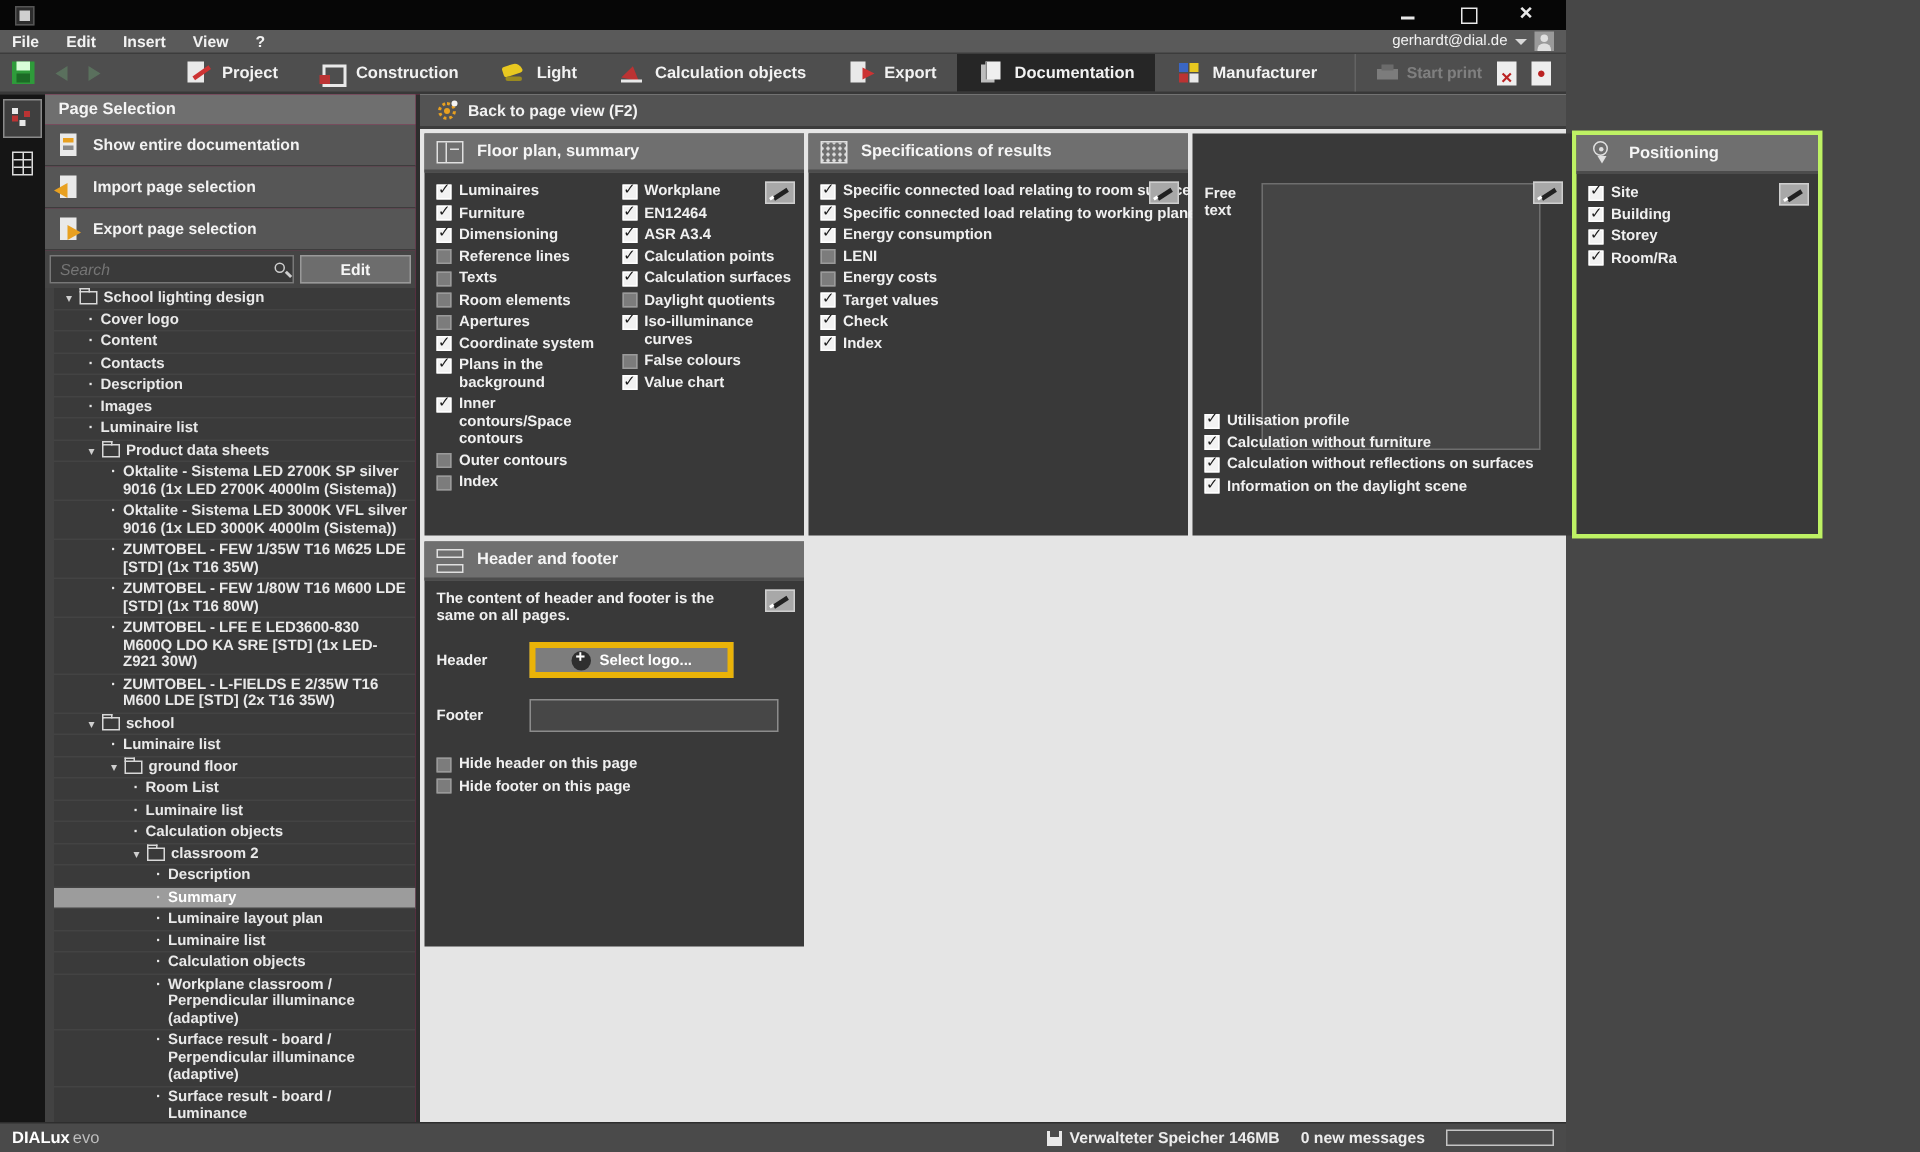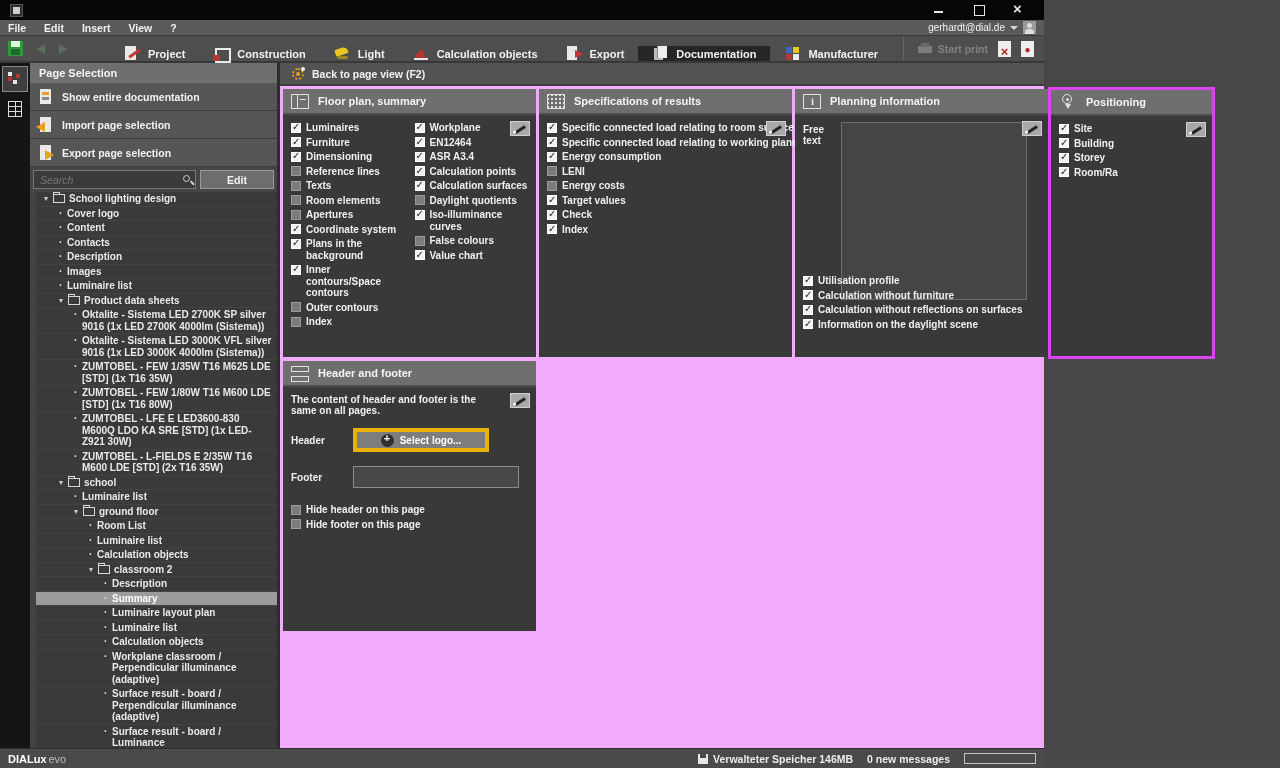--- a/index.html
+++ b/index.html
@@ -32,21 +32,21 @@
 
   
   .toolbar { height:27px; background:#4e4e4e; display:flex; align-items:stretch; flex:none; border-bottom:2px solid #383838; }
   .save-btn { width:30px; display:flex; align-items:center; justify-content:center; }
   .floppy { width:15px; height:15px; background:#2e9b3a; position:relative; }
   .floppy::before { content:""; position:absolute; left:3px; top:0; width:9px; height:6px; background:#d9ffd9; }
   .floppy::after { content:""; position:absolute; left:3px; top:8px; width:9px; height:6px; background:#1c6b26; }
   .histbtn { width:22px; display:flex; align-items:center; justify-content:center; opacity:.25; }
   .tri-l { width:0; height:0; border-top:5px solid transparent; border-bottom:5px solid transparent; border-right:8px solid #7fd98a; }
   .tri-r { width:0; height:0; border-top:5px solid transparent; border-bottom:5px solid transparent; border-left:8px solid #7fd98a; }
-  .tabs { display:flex; margin-left:36px;align-items:flex-end; }
+  .tabs { display:flex; margin-left:36px; }
   .tab { display:flex; align-items:center; gap:7px; padding:0 14px; color:#f2f2f2; font-size:11px; font-weight:bold; cursor:pointer; }
   .tab.active { background:#262626; }
   .ticon { width:17px; height:15px; position:relative; flex:none; }
   .i-project::before { content:""; position:absolute; left:1px; top:0; width:11px; height:14px; background:#e9e9e9; }
   .i-project::after { content:""; position:absolute; left:4px; top:6px; width:13px; height:3px; background:#c33; transform:rotate(-35deg); }
   .i-construction::before { content:""; position:absolute; left:2px; top:2px; width:12px; height:11px; border:2px solid #e9e9e9; }
   .i-construction::after { content:""; position:absolute; left:0; top:9px; width:7px; height:6px; background:#b33; }
   .i-light::before { content:""; position:absolute; left:1px; top:2px; width:13px; height:7px; background:#e8c820; transform:rotate(-18deg); border-radius:2px 6px 2px 2px; }
   .i-light::after { content:""; position:absolute; left:3px; top:10px; width:11px; height:3px; background:#9a8a20; border-radius:2px; }
   .i-calc::before { content:""; position:absolute; left:2px; top:3px; width:0; height:0; border-left:6px solid transparent; border-right:6px solid transparent; border-bottom:9px solid #b33; transform:rotate(12deg); }
@@ -105,21 +105,21 @@
   .trow .tlabel { color:#e9e9e9; font-size:10px; font-weight:bold; line-height:11.5px; padding-right:4px; }
   .trow.selected { background:#9c9c9c; }
   .trow.selected .tlabel { color:#fff; }
   .arrow { width:9px; flex:none; color:#cfcfcf; font-size:8px; line-height:11px; }
   .folder-ico { width:12px; height:9px; border:1px solid #d8d8d8; position:relative; margin:1px 4px 0 0; flex:none; }
   .folder-ico::before { content:""; position:absolute; left:-1px; top:-3px; width:5px; height:2px; border:1px solid #d8d8d8; border-bottom:none; }
   .bullet { width:8px; flex:none; color:#e9e9e9; font-size:10px; font-weight:bold; line-height:11.5px; }
   .trow:not(.folder) .arrow, .trow:not(.folder) .folder-ico { display:none; }
 
   
-  .content { flex:1; position:relative; background:#f0abfc; min-width:0; }
+  .content { flex:1; position:relative; background:#e5e5e5; min-width:0; }
   .backbar { position:absolute; left:0; top:0; right:0; height:23px; background:#535353; border-bottom:2px solid #3c3c3c; display:flex; align-items:center; cursor:pointer; }
   .gear { width:12px; height:12px; border:2.5px dotted #e8a020; border-radius:50%; background:#e8a020 content-box; padding:2px; margin:0 8px 0 12px; position:relative; }
   .gear::after { content:""; position:absolute; right:-3px; top:-3px; width:4px; height:4px; background:#f5f5f5; border-radius:50%; }
   .backlabel { color:#f2f2f2; font-size:10.5px; font-weight:bold; }
 
   .panel { position:absolute; background:#393939; }
   .phead { height:26px; background:#6f6f6f; border-bottom:2px solid #4c4c4c; display:flex; align-items:center; }
   .phead .ptitle { color:#f5f5f5; font-size:11px; font-weight:bold; }
   .pbody { position:absolute; left:0; right:0; top:26px; bottom:0; padding:7px 8px; }
   .ph-icon { width:18px; height:15px; border:1px solid #e0e0e0; margin:0 9px 0 8px; position:relative; flex:none; }
@@ -147,21 +147,21 @@
   .cblabel { color:#f0f0f0; font-size:10px; font-weight:bold; line-height:11.5px; }
 
   .twocol { display:flex; gap:10px; }
   .twocol ul { width:122px; }
 
   .freetext-row { display:flex; }
   .ft-label { color:#f0f0f0; font-size:10px; font-weight:bold; margin-top:2px; width:36px; flex:none; }
   .ft-box { width:186px; height:178px; background:#454545; border:1px solid #6e6e6e; margin-left:2px; }
   .pi-checks { position:absolute; left:8px; bottom:24px; }
 
-  .hl-panel { border:3px solid #d946ef; }
+  .hl-panel { border:3px solid #bef264; }
   .hl-panel .phead { height:26px; }
 
   .note { color:#f0f0f0; font-size:10px; font-weight:bold; padding-right:26px; margin-bottom:12px; }
   .hf-row { display:flex; align-items:center; margin-bottom:14px; }
   .hf-label { width:62px; flex:none; color:#f0f0f0; font-size:10px; font-weight:bold; }
   .logo-btn { width:136px; height:24px; background:#7d7d7d; border:4px solid #eab308; display:flex; align-items:center; justify-content:center; gap:6px; cursor:pointer; }
   .plus-circle { width:13px; height:13px; border-radius:50%; background:#2f2f2f; position:relative; flex:none; }
   .plus-circle::before { content:"+"; position:absolute; left:3px; top:-2px; color:#fff; font-size:11px; font-weight:bold; }
   .logo-btn span.lbl { color:#fff; font-size:10px; font-weight:bold; }
   .footer-input { width:166px; height:22px; background:#474747; border:1px solid #8c8c8c; }
@@ -663,24 +663,20 @@
 
               <li class="cbrow">
                 <span class="cb checked"></span>
                 <span class="cblabel" style="white-space:nowrap;">Index</span>
               </li>
             </ul>
         </div>
       </div>
 
       <div class="panel" style="left:515px; top:26px; width:253px; height:268px;">
-        <div class="phead">
-          <span class="ph-icon ic-info"></span>
-          <span class="ptitle">Planning information</span>
-        </div>
         <div class="pbody">
           <div class="editbtn"></div>
           <div class="freetext-row">
             <span class="ft-label">Free text</span>
             <div class="ft-box"></div>
           </div>
           <ul class="cbs pi-checks">
 
               <li class="cbrow">
                 <span class="cb checked"></span>

